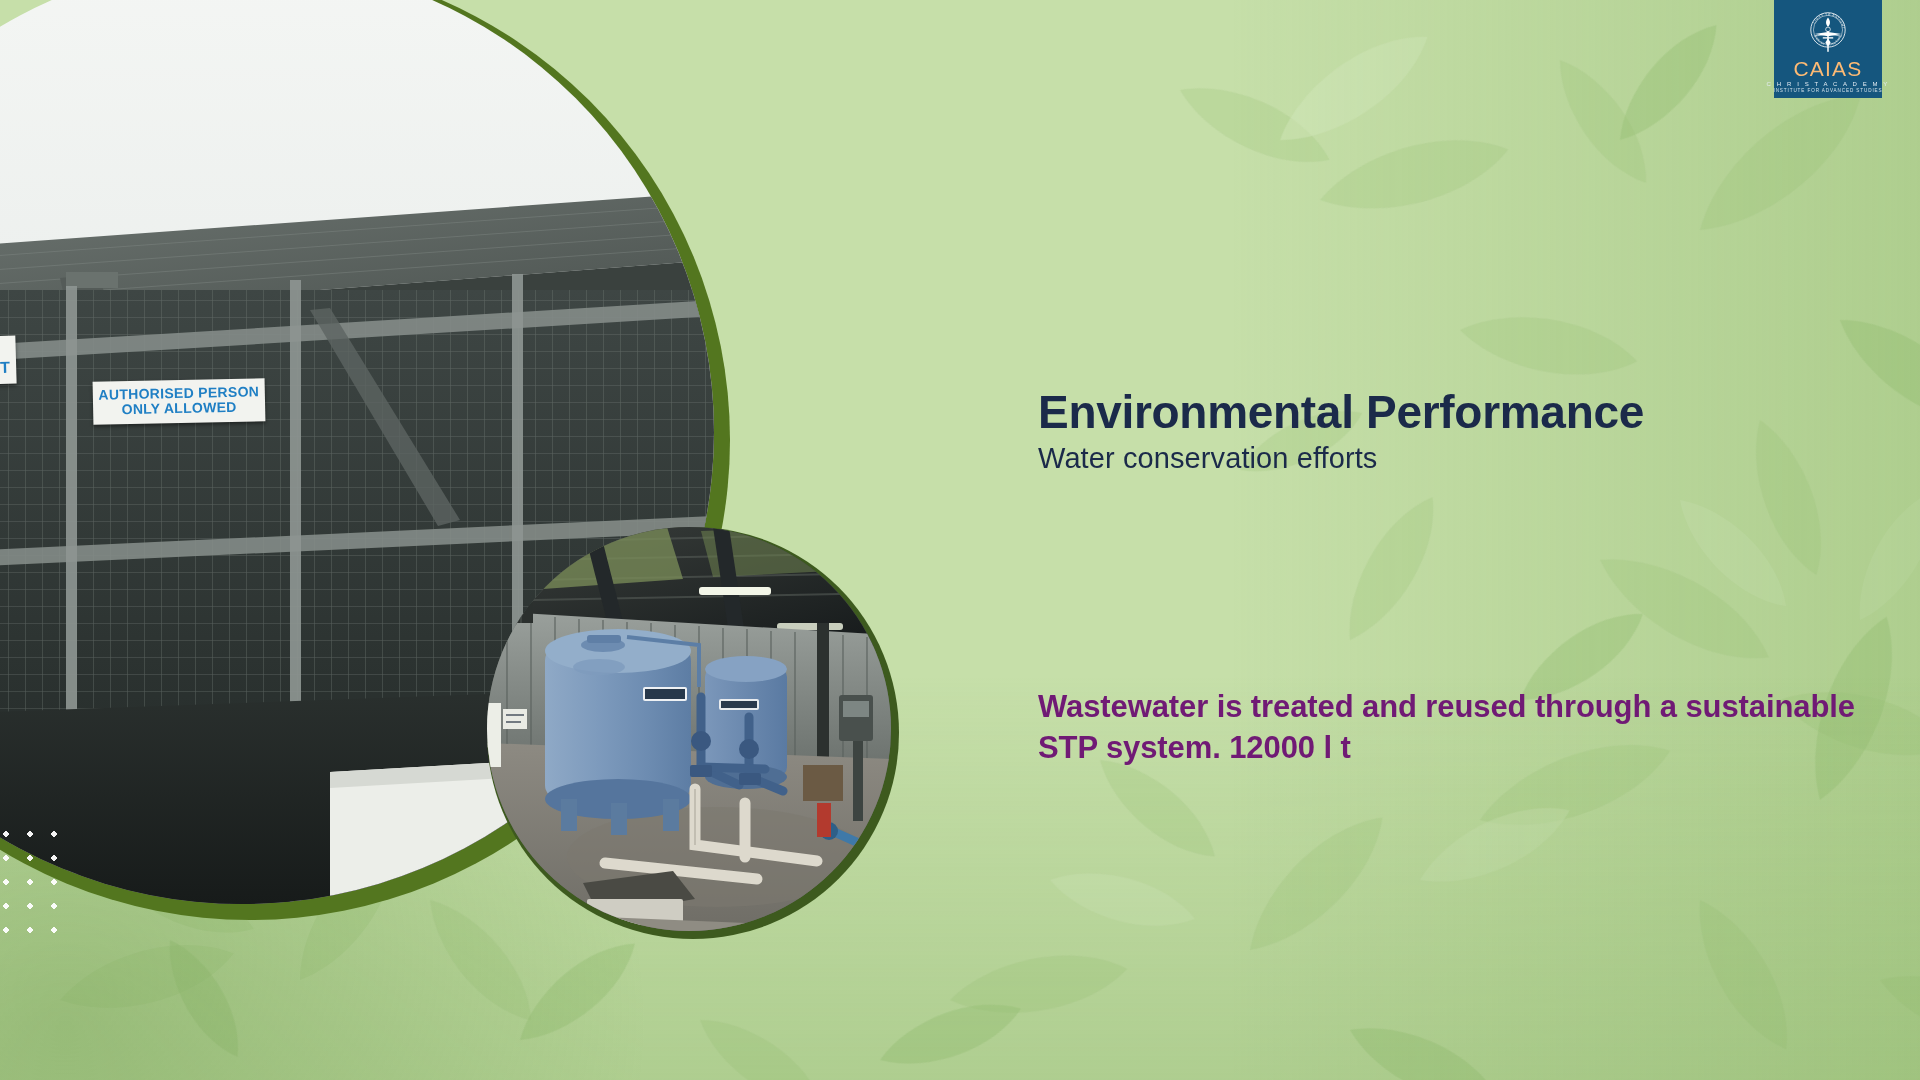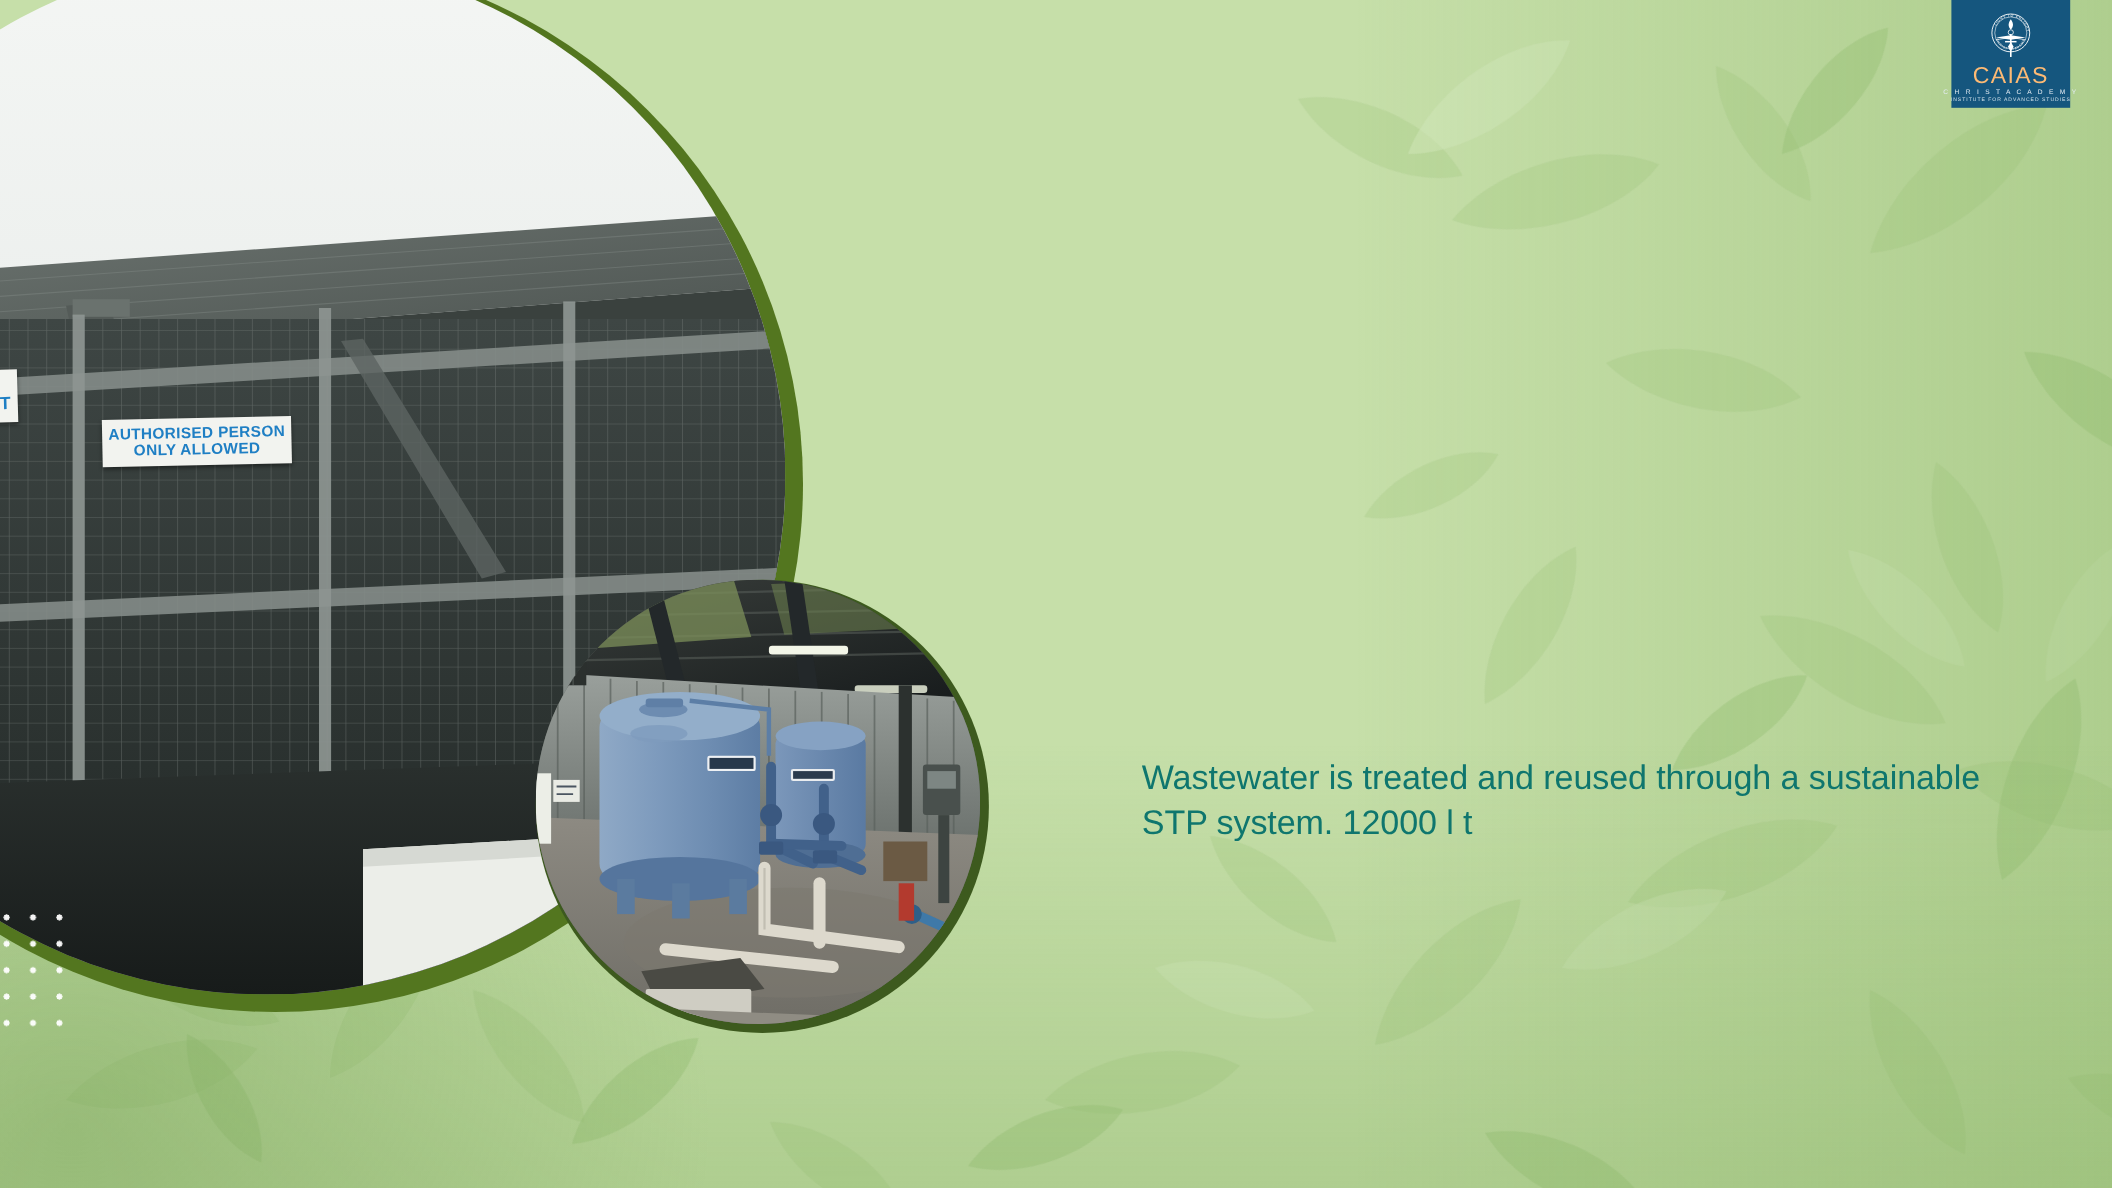--- a/index.html
+++ b/index.html
@@ -178,22 +178,22 @@
   .body-block {
     position: absolute;
     left: 1038px;
     top: 686px;
     width: 820px;
   }
   .body-text {
     margin: 0;
     font-family: "Liberation Sans", sans-serif;
     font-size: 31px;
-    font-weight: normal;
-    color: #0f766e;
+    font-weight: bold;
+    color: #701a75;
     line-height: 1.33;
     letter-spacing: -0.1px;
   }
 
   
   .logo-box {
     position: absolute;
     right: 38px;
     top: 0px;
     width: 108px;
@@ -531,20 +531,24 @@
           <line x1="19" y1="188" x2="37" y2="188"></line>
           <line x1="19" y1="195" x2="34" y2="195"></line>
         </g>
         <rect x="0" y="176" width="14" height="64" fill="#eceee7"></rect>
       </svg>
     </div>
   </div>
 
   <div class="dot-grid"></div>
 
+  <div class="text-block">
+    <h1 class="title">Environmental Performance</h1>
+    <p class="subtitle">Water conservation efforts</p>
+  </div>
 
   <div class="body-block">
     <p class="body-text">Wastewater is treated and reused through a sustainable STP system. 12000 l t</p>
   </div>
 
   <div class="logo-box">
     <div class="logo-emblem">
       <svg viewBox="0 0 100 96" xmlns="http://www.w3.org/2000/svg">
         <circle cx="50" cy="44" r="33" fill="none" stroke="#ffffff" stroke-width="1.6"></circle>
         <circle cx="50" cy="44" r="28" fill="none" stroke="#ffffff" stroke-width="1"></circle>

